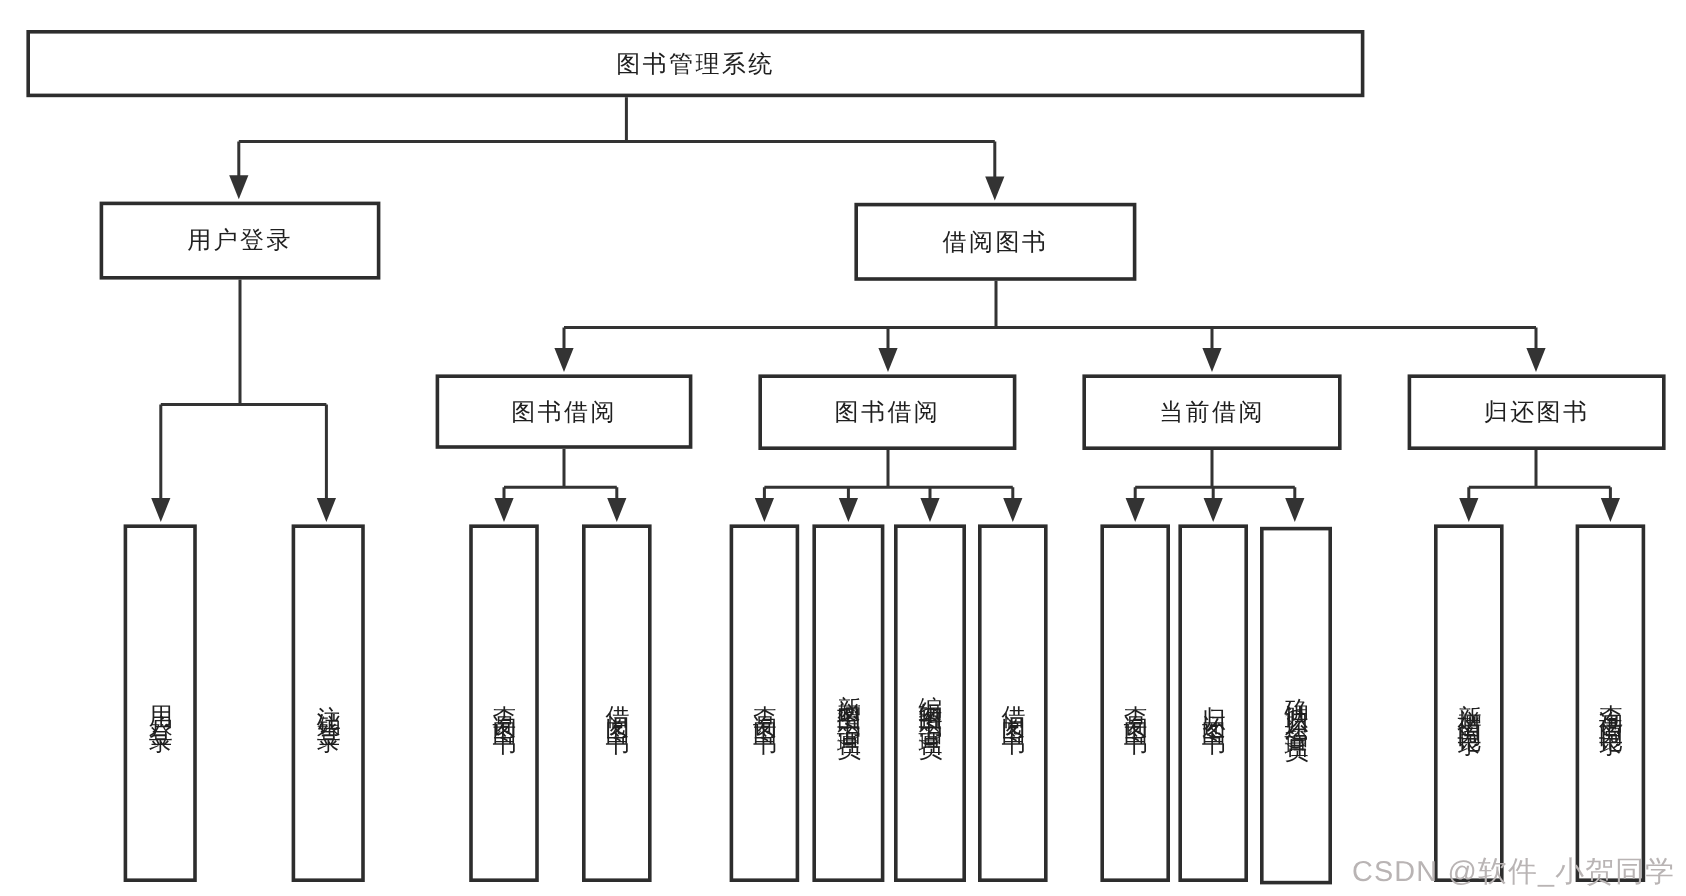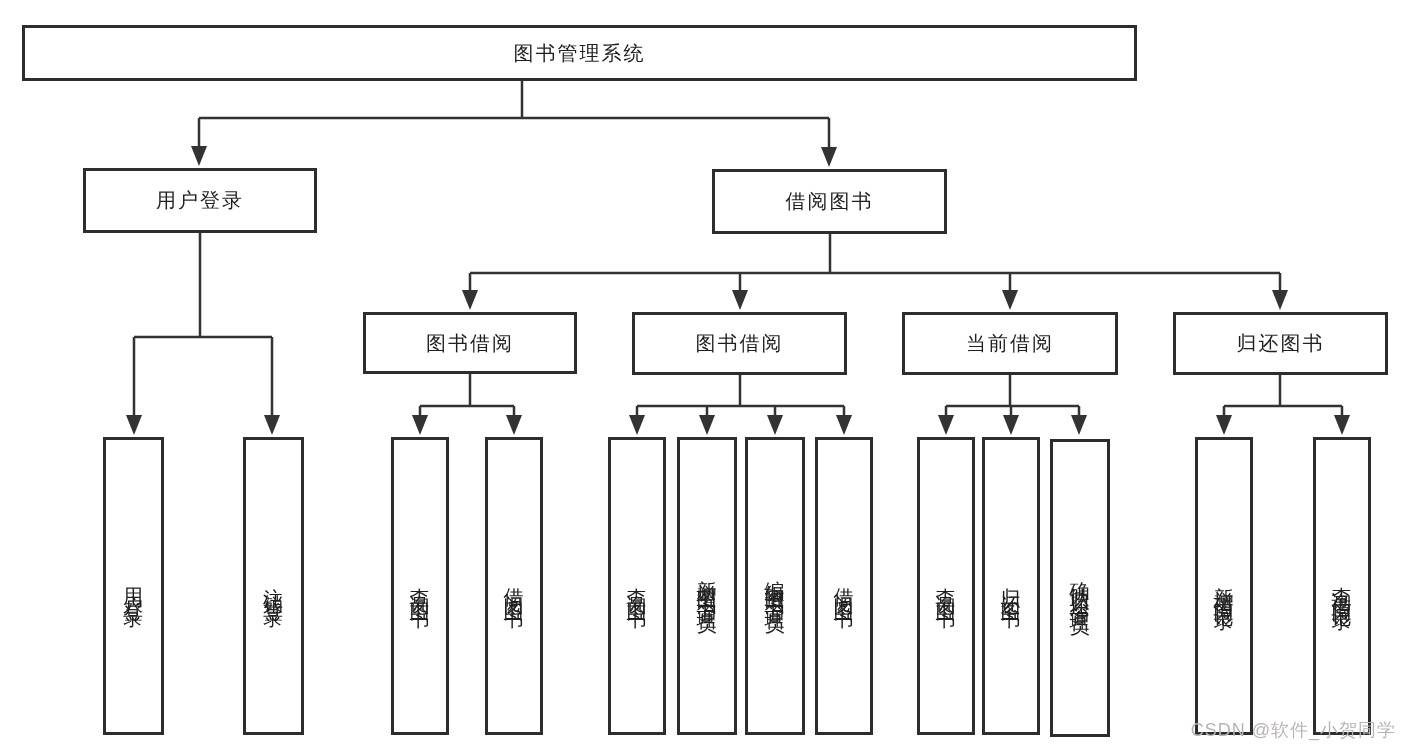--- a/index.html
+++ b/index.html
@@ -37,21 +37,21 @@
     font-size: 20px;
     line-height: 1;
     letter-spacing: 7px;
     color: #1f1f1f;
   }
   .node.v.long .vtext { letter-spacing: 5px; }
   .watermark {
     position: absolute;
     right: 9px;
     bottom: 5px;
-    font-size: 18px;
+    font-size: 24px;
     letter-spacing: 1px;
     color: #b9b4b4;
     white-space: nowrap;
   }
 </style>
 </head>
 <body>
 
 <div class="stage">
 

